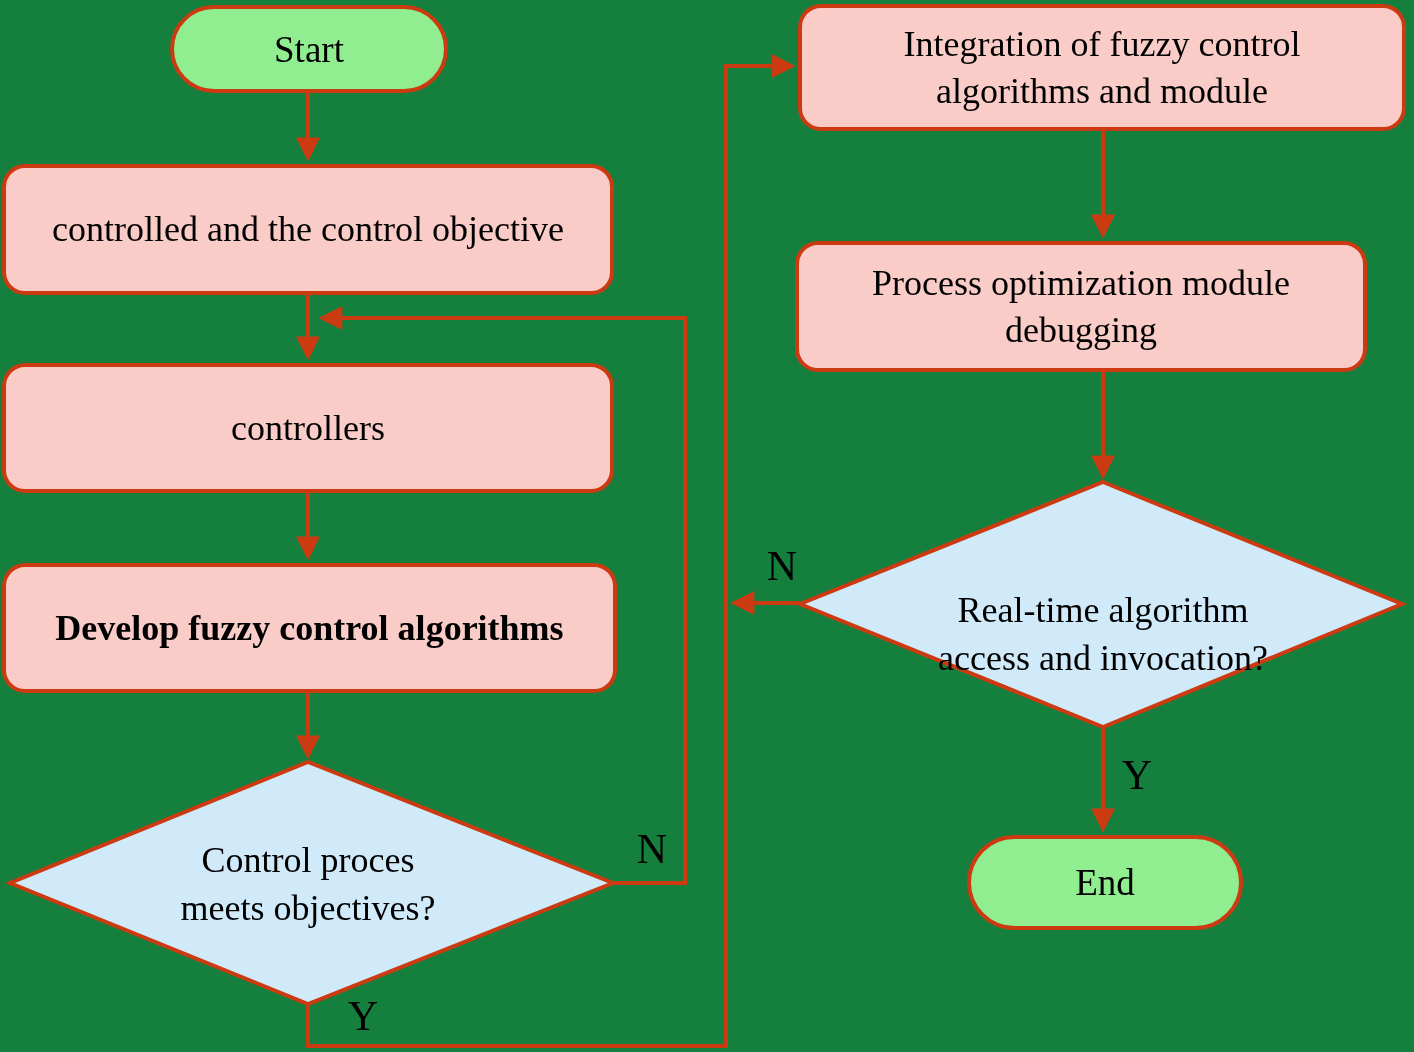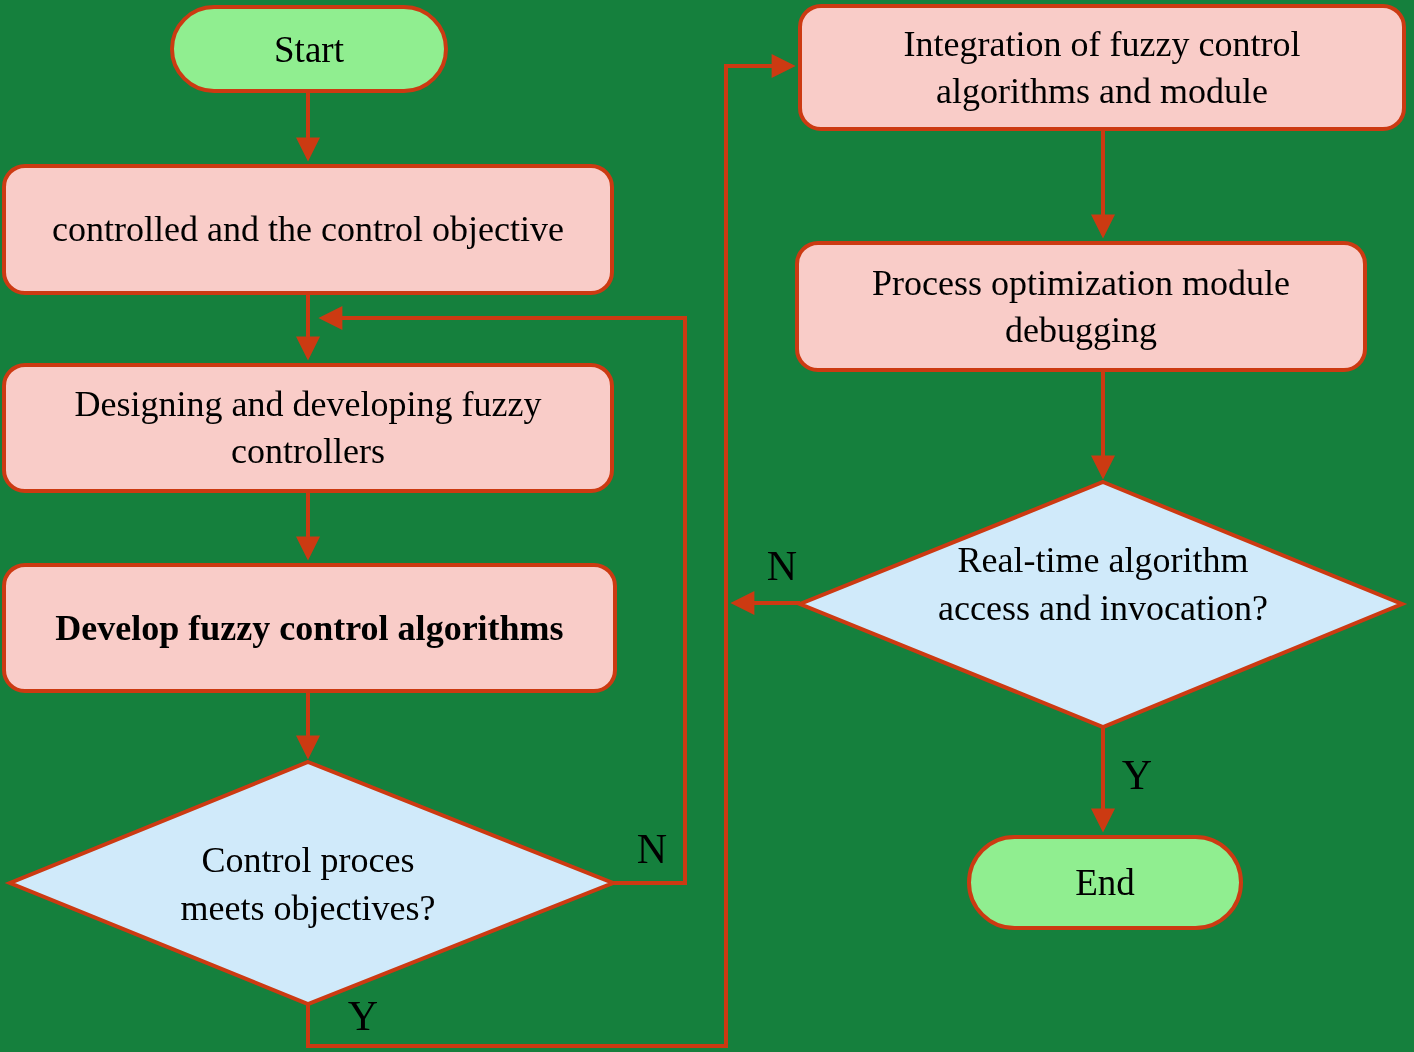--- a/index.html
+++ b/index.html
@@ -72,21 +72,20 @@
 
   <div class="node pill" style="left:967px;top:835px;width:276px;height:95px;">
     <div>End</div>
   </div>
 
   <div class="node box" style="left:2px;top:164px;width:612px;height:131px;">
     <div>controlled and the control objective</div>
   </div>
 
   <div class="node box" style="left:2px;top:363px;width:612px;height:130px;">
-    <div>Designing and developing fuzzy</div>
     <div>controllers</div>
   </div>
 
   <div class="node box" style="left:2px;top:563px;width:615px;height:130px;font-weight:bold;">
     <div>Develop fuzzy control algorithms</div>
   </div>
 
   <div class="node box" style="left:798px;top:4px;width:608px;height:127px;">
     <div>Integration of fuzzy control</div>
     <div>algorithms and module</div>
@@ -95,21 +94,21 @@
   <div class="node box" style="left:795px;top:241px;width:572px;height:131px;">
     <div>Process optimization module</div>
     <div>debugging</div>
   </div>
 
   <div class="dtext" style="left:308px;top:884px;">
     <div>Control proces</div>
     <div>meets objectives?</div>
   </div>
 
-  <div class="dtext" style="left:1103px;top:584px;">
+  <div class="dtext" style="left:1103px;top:634px;">
     <div>Real-time algorithm</div>
     <div>access and invocation?</div>
   </div>
 
   <div class="elabel" style="left:652px;top:849px;">N</div>
   <div class="elabel" style="left:363px;top:1016px;">Y</div>
   <div class="elabel" style="left:782px;top:566px;">N</div>
   <div class="elabel" style="left:1137px;top:775px;">Y</div>
 
 </div>

